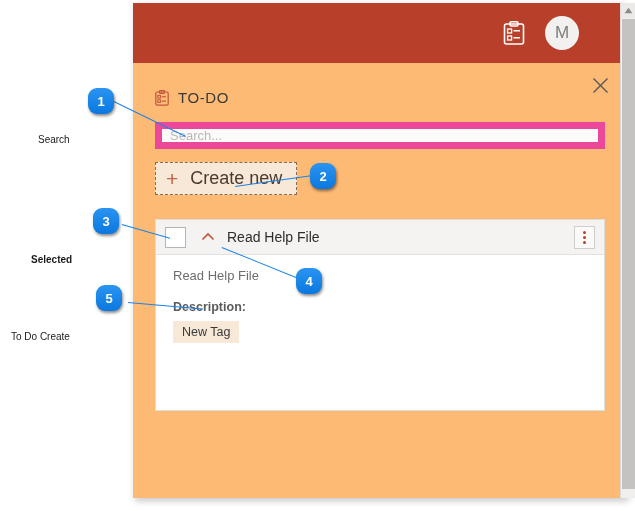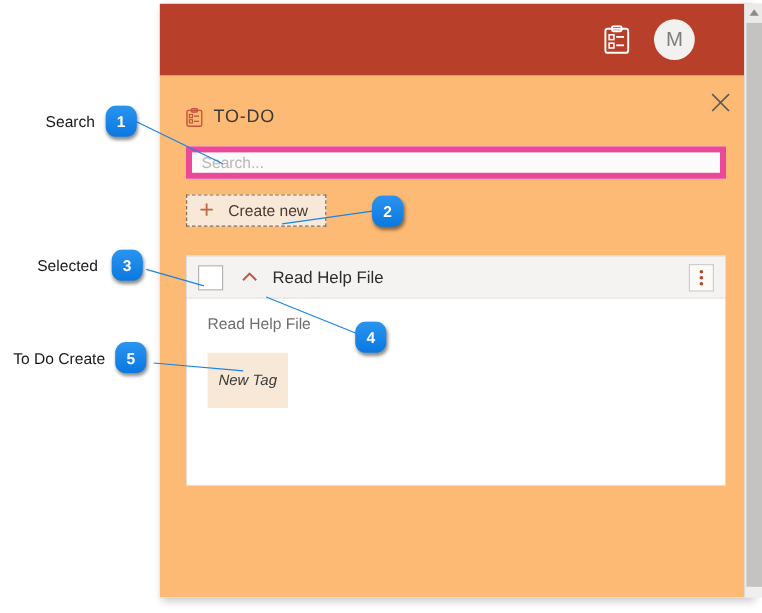--- a/index.html
+++ b/index.html
@@ -11,24 +11,25 @@
     height: 511px;
     background: #ffffff;
     font-family: "Liberation Sans", sans-serif;
     position: relative;
     overflow: hidden;
   }
 
   
   .callout-label {
     position: absolute;
-    font-size: 13px;
+    font-size: 10px;
     color: #1a1a1a;
     white-space: nowrap;
     line-height: 1;
+    margin-top: 40px;
   }
   .badge {
     position: absolute;
     width: 26px;
     height: 26px;
     border-radius: 9px;
     background: #0c7fe8;
     background-image: linear-gradient(#2a94f0, #0a78e0);
     color: #ffffff;
     font-size: 13px;
@@ -120,21 +121,21 @@
     font-size: 15px;
     color: #3a3a3a;
     letter-spacing: 0.6px;
   }
 
   .search-box {
     margin-top: 12px;
     width: 100%;
     height: 27px;
     box-sizing: border-box;
-    border: 5px solid #ec4899;
+    border: 7px solid #ec4899;
     background: #fcfbfa;
     font-family: "Liberation Sans", sans-serif;
     font-size: 13px;
     color: #3a3a3a;
     padding: 0 8px;
     outline: none;
     display: block;
   }
   .search-box::placeholder { color: #b9b8b6; }
 
@@ -148,21 +149,21 @@
     cursor: pointer;
   }
   .create-new .plus {
     color: #c1674a;
     font-size: 21px;
     line-height: 14px;
     font-weight: 300;
     margin-right: 12px;
   }
   .create-new .cn-label {
-    font-size: 13px;
+    font-size: 18px;
     color: #4a3a30;
   }
 
   
   .task-card {
     margin-top: 24px;
     border: 1px solid #dedddb;
     background: #ffffff;
   }
   .task-row {
@@ -233,23 +234,22 @@
   .fld-value {
     font-size: 13px;
     color: #6e6e6e;
     margin-bottom: 17px;
   }
   .tag-chip {
     display: inline-block;
     background: #f7e8d8;
     color: #3a3a3a;
     font-size: 12.5px;
-    padding: 16px 9px;
-    cursor: pointer;
-    font-style: italic;
+    padding: 4px 9px;
+    cursor: pointer;
   }
 
   
   .scrollbar {
     position: absolute;
     right: 0;
     top: 3px;
     width: 15px;
     height: 495px;
     background: #f0efee;
@@ -283,21 +283,21 @@
 <div class="leader" style="left:122px; top:224px; width:50px; transform:rotate(16deg);"></div>
 <div class="leader" style="left:222px; top:247px; width:92px; transform:rotate(22deg);"></div>
 <div class="leader" style="left:128px; top:302px; width:75px; transform:rotate(5deg);"></div>
 
 <div class="callout-label" style="left:38px; top:95px;">Search</div>
 <div class="badge" style="left:88px; top:88px;">1</div>
 
 <div class="badge" style="left:310px; top:163px;">2</div>
 <div class="callout-label" style="left:345px; top:170px;">Create New Task</div>
 
-<div class="callout-label" style="left:31px; top:215px;">Selected</div>
+<div class="callout-label" style="left:31px; top:215px;font-weight:bold;">Selected</div>
 <div class="badge" style="left:93px; top:208px;">3</div>
 
 <div class="badge" style="left:296px; top:268px;">4</div>
 <div class="callout-label" style="left:330px; top:275px;">Expand To Do Item</div>
 
 <div class="callout-label" style="left:11px; top:292px;">To Do Create</div>
 <div class="badge" style="left:96px; top:285px;">5</div>
 
 <div class="app-window">
 
@@ -355,20 +355,21 @@
         <div class="kebab">
           <span></span>
             <span></span>
             <span></span>
         </div>
       </div>
 
       <div class="task-details">
         <div class="fld-value">Read Help File</div>
 
+        <div class="fld-label">Description:</div>
 
         <span class="tag-chip">New Tag</span>
       </div>
 
     </div>
   </div>
 </div>
 
 <div class="scrollbar">
   <div class="sb-arrow">

